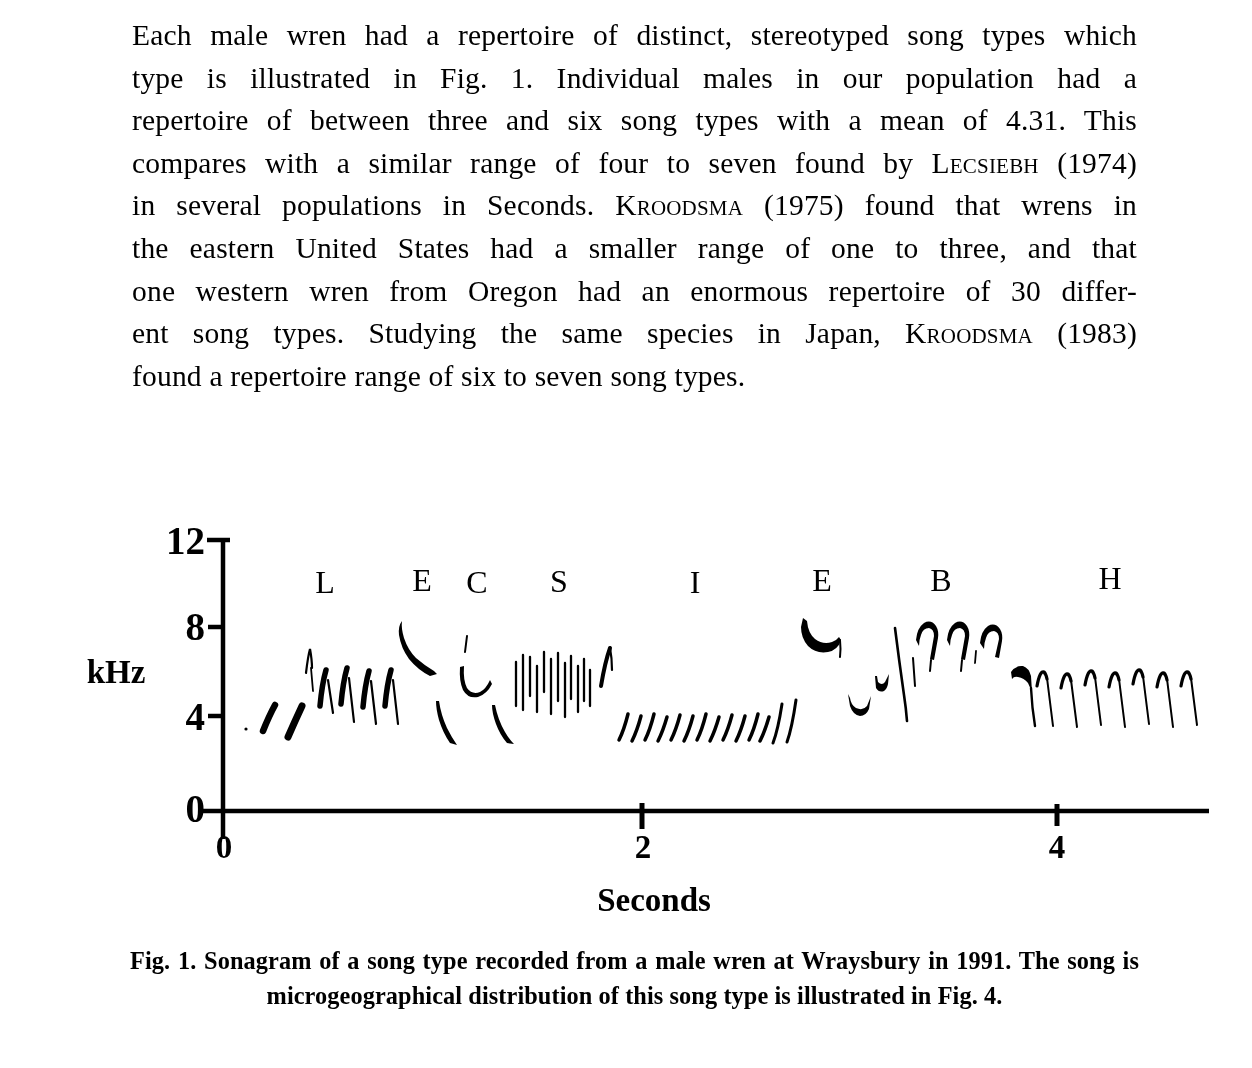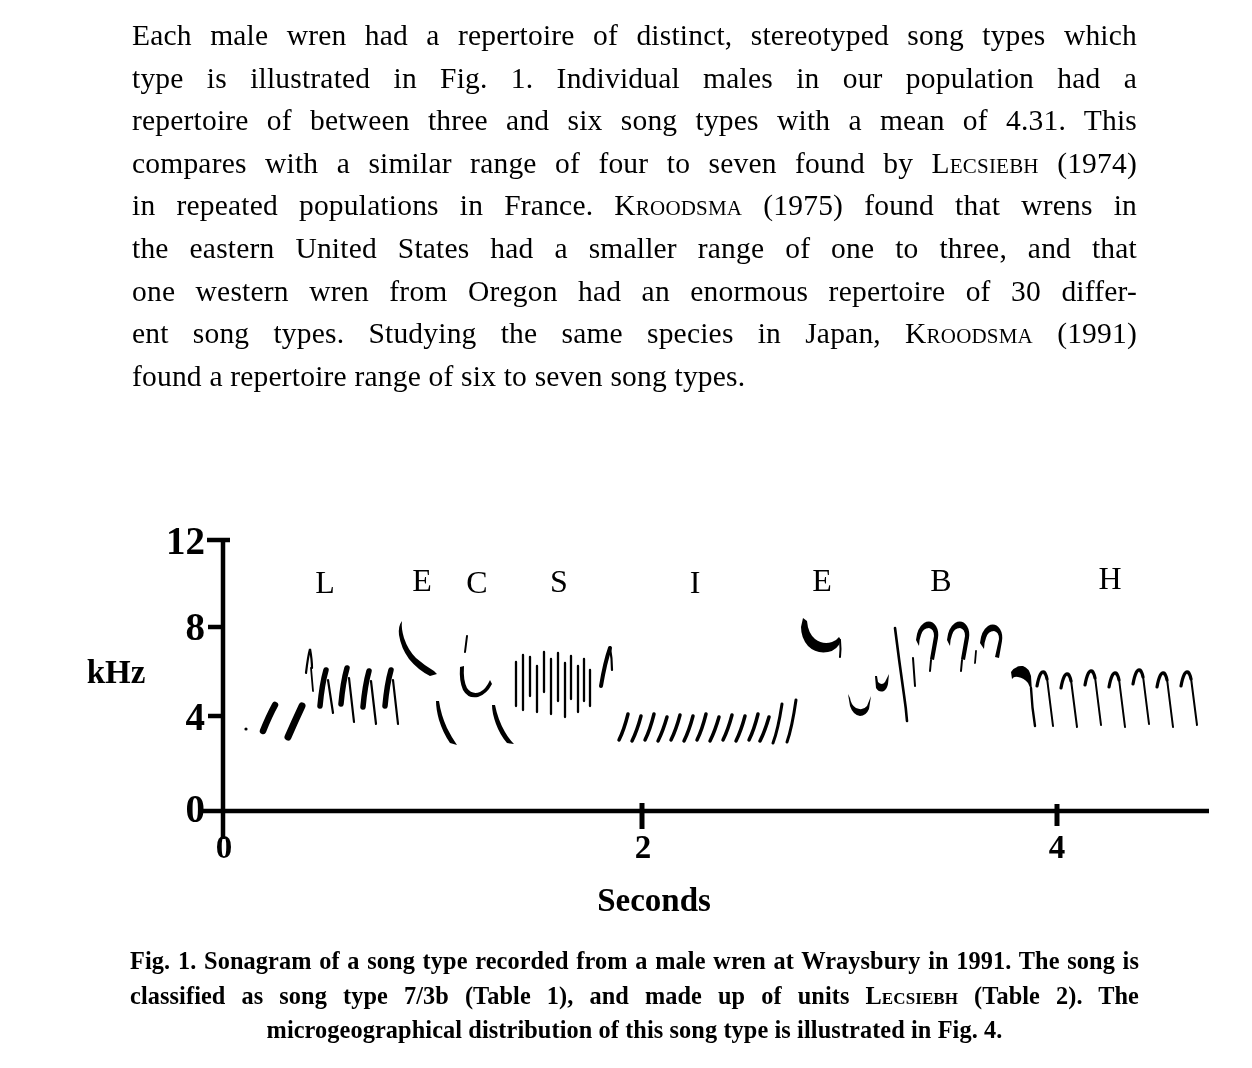--- a/index.html
+++ b/index.html
@@ -29,24 +29,24 @@
   .unit{font:32px "Liberation Serif", serif;}
 </style>
 </head>
 <body>
 
 <div class="paragraph">
     <div class="tline"><span>Each male wren had a repertoire of distinct, stereotyped song types which</span></div>
     <div class="tline"><span>type is illustrated in Fig. 1. Individual males in our population had a</span></div>
     <div class="tline"><span>repertoire of between three and six song types with a mean of 4.31. This</span></div>
     <div class="tline"><span>compares with a similar range of four to seven found by </span><span class="sc">Lecsiebh</span><span> (1974)</span></div>
-    <div class="tline"><span>in repeated populations in France. </span><span class="sc">Kroodsma</span><span> (1975) found that wrens in</span></div>
+    <div class="tline"><span>in several populations in Seconds. </span><span class="sc">Kroodsma</span><span> (1975) found that wrens in</span></div>
     <div class="tline"><span>the eastern United States had a smaller range of one to three, and that</span></div>
     <div class="tline"><span>one western wren from Oregon had an enormous repertoire of 30 differ-</span></div>
-    <div class="tline"><span>ent song types. Studying the same species in Japan, </span><span class="sc">Kroodsma</span><span> (1991)</span></div>
+    <div class="tline"><span>ent song types. Studying the same species in Japan, </span><span class="sc">Kroodsma</span><span> (1983)</span></div>
     <div class="tline last"><span>found a repertoire range of six to seven song types.</span></div>
   </div>
 
 <div class="figure">
 <svg width="1252" height="430" viewBox="0 0 1252 430" xmlns="http://www.w3.org/2000/svg">
 
   <g stroke="#000" stroke-width="4.5">
     <path d="M205 39 L205 339"></path>
     <path d="M189 40 L212 40"></path>
     <path d="M190 127 L206 127"></path>
@@ -177,15 +177,14 @@
           <path d="M1149 179 L1155 227" stroke-width="2"></path>
       <path d="M1163 186 Q1166 170 1170 172 Q1172 174 1173 179" stroke-width="3.2"></path>
           <path d="M1173 178 L1179 225" stroke-width="2"></path>
     </g>
   </g>
 </svg>
 </div>
 
 <div class="caption">
     <div class="tline"><span>Fig. 1. Sonagram of a song type recorded from a male wren at Wraysbury in 1991. The song is</span></div>
-    <div class="tline"><span>classified as song type 7/3b (Table 1), and made up of units </span><span class="sc">Lecsiebh</span><span> (Table 2). The</span></div>
     <div class="tline center"><span>microgeographical distribution of this song type is illustrated in Fig. 4.</span></div>
   </div>
 
 </body></html>

